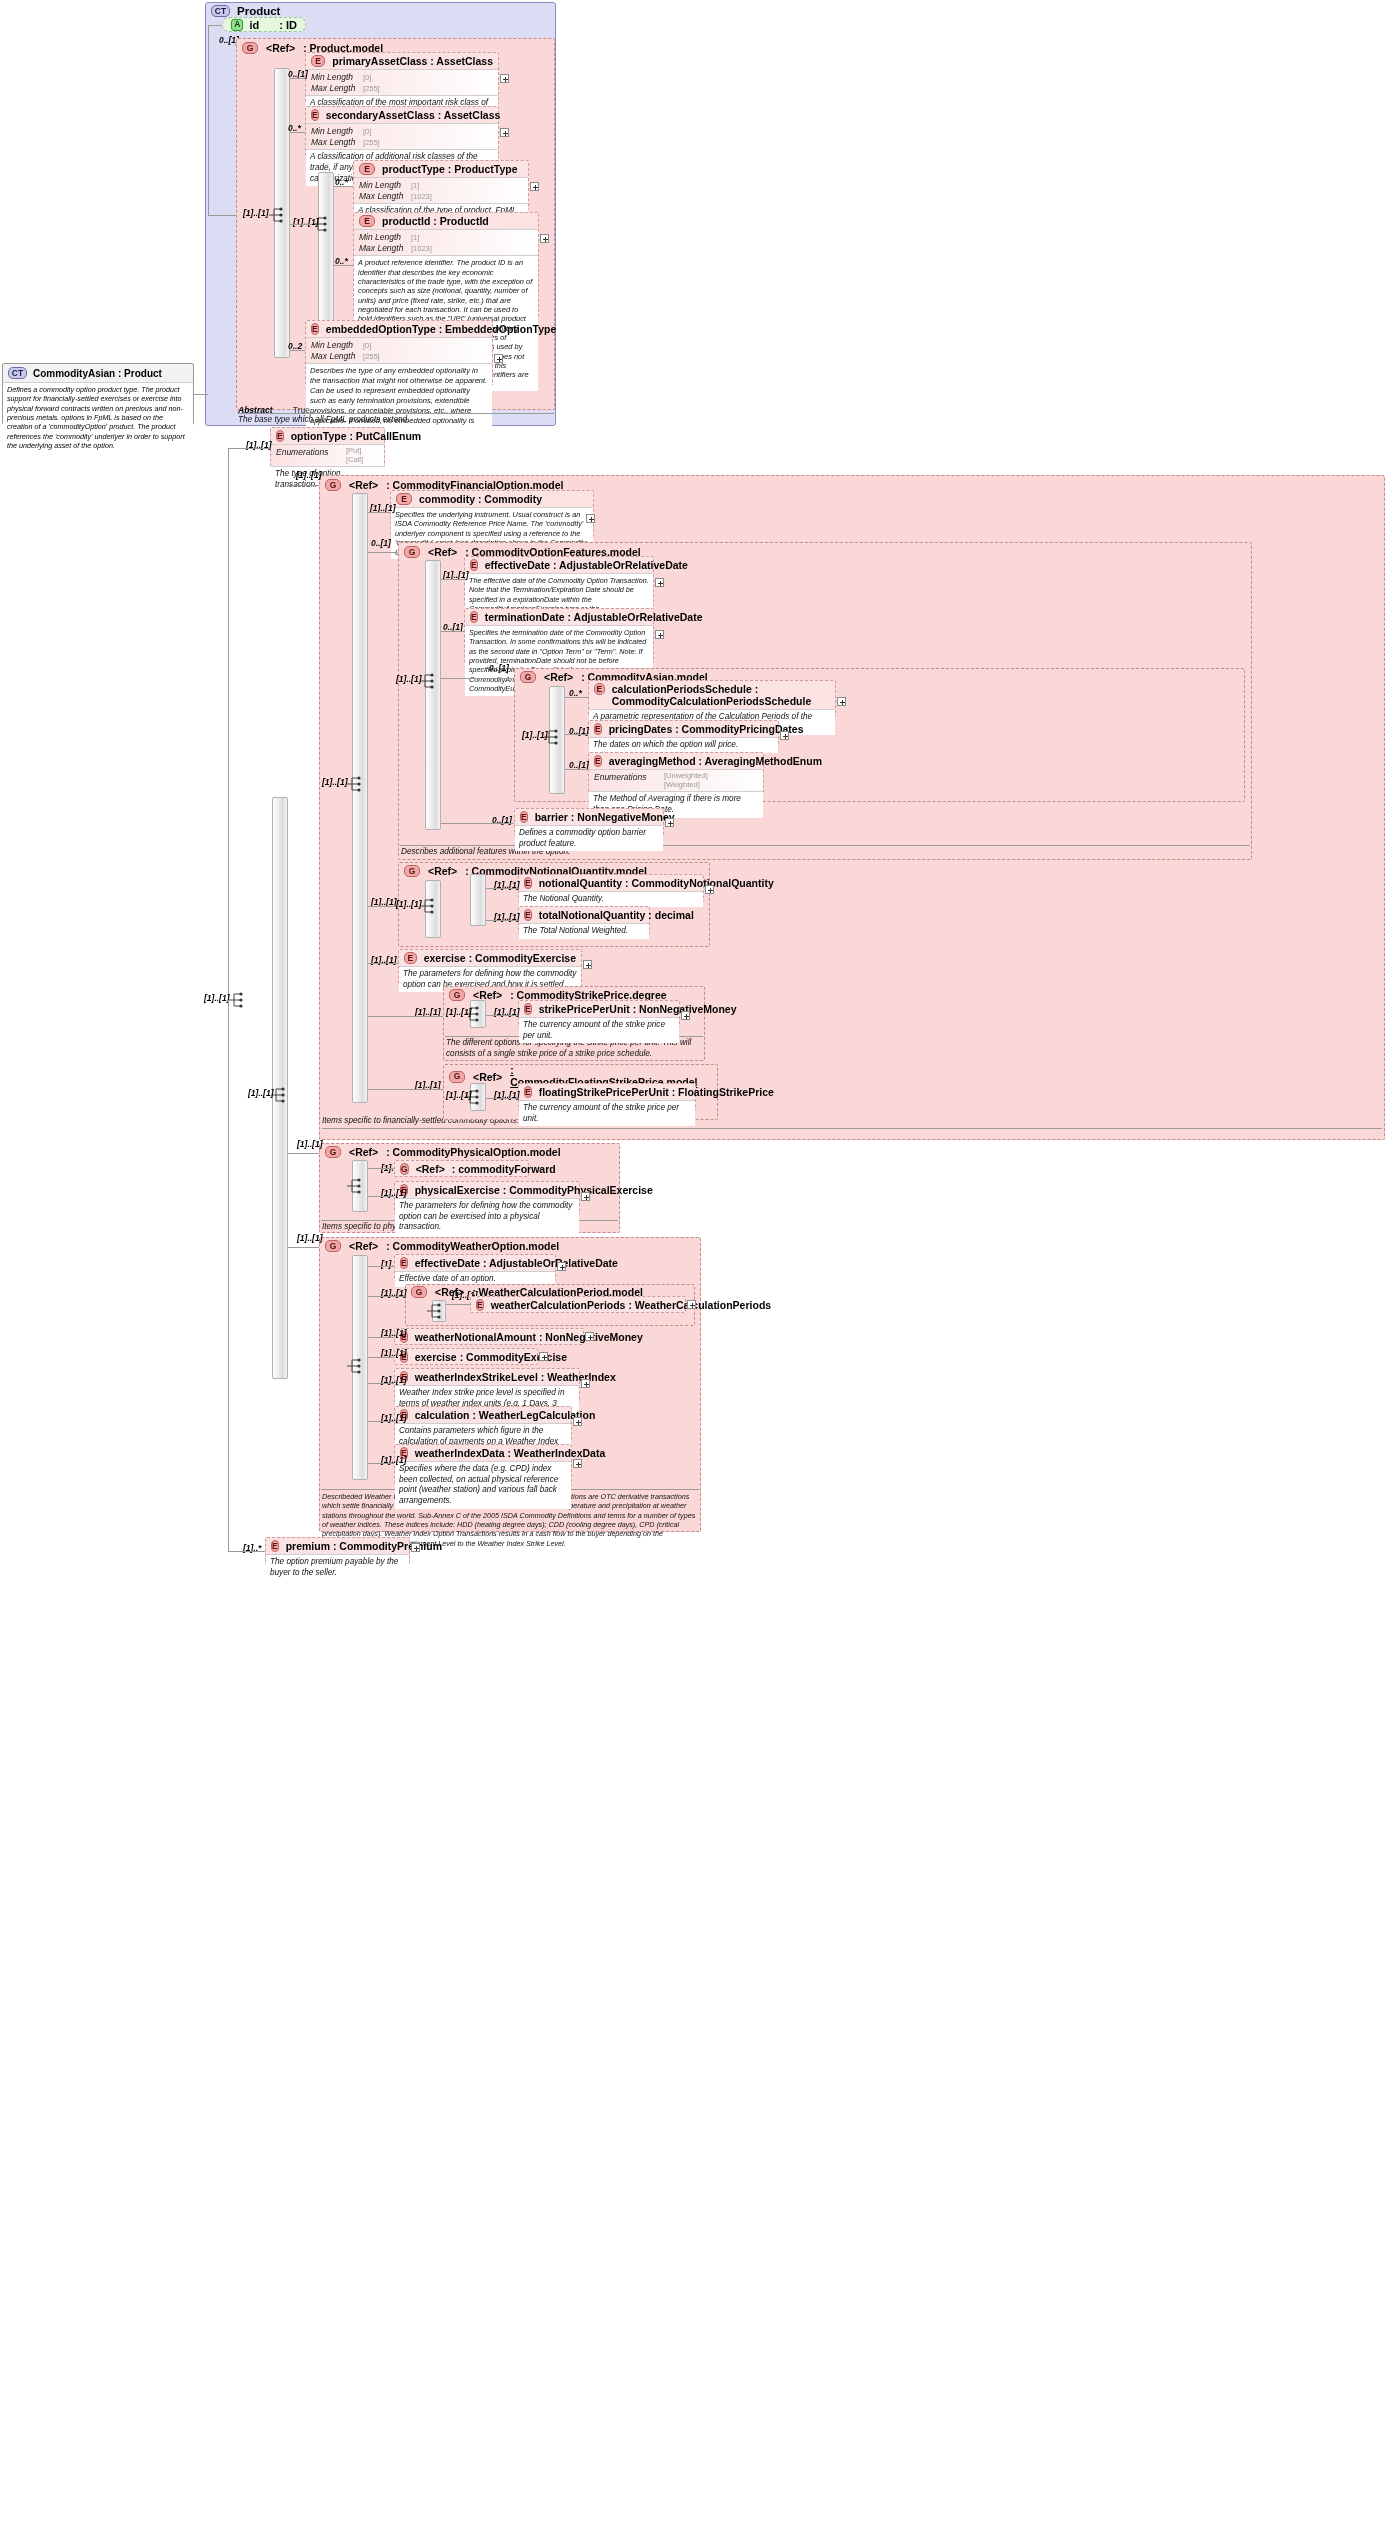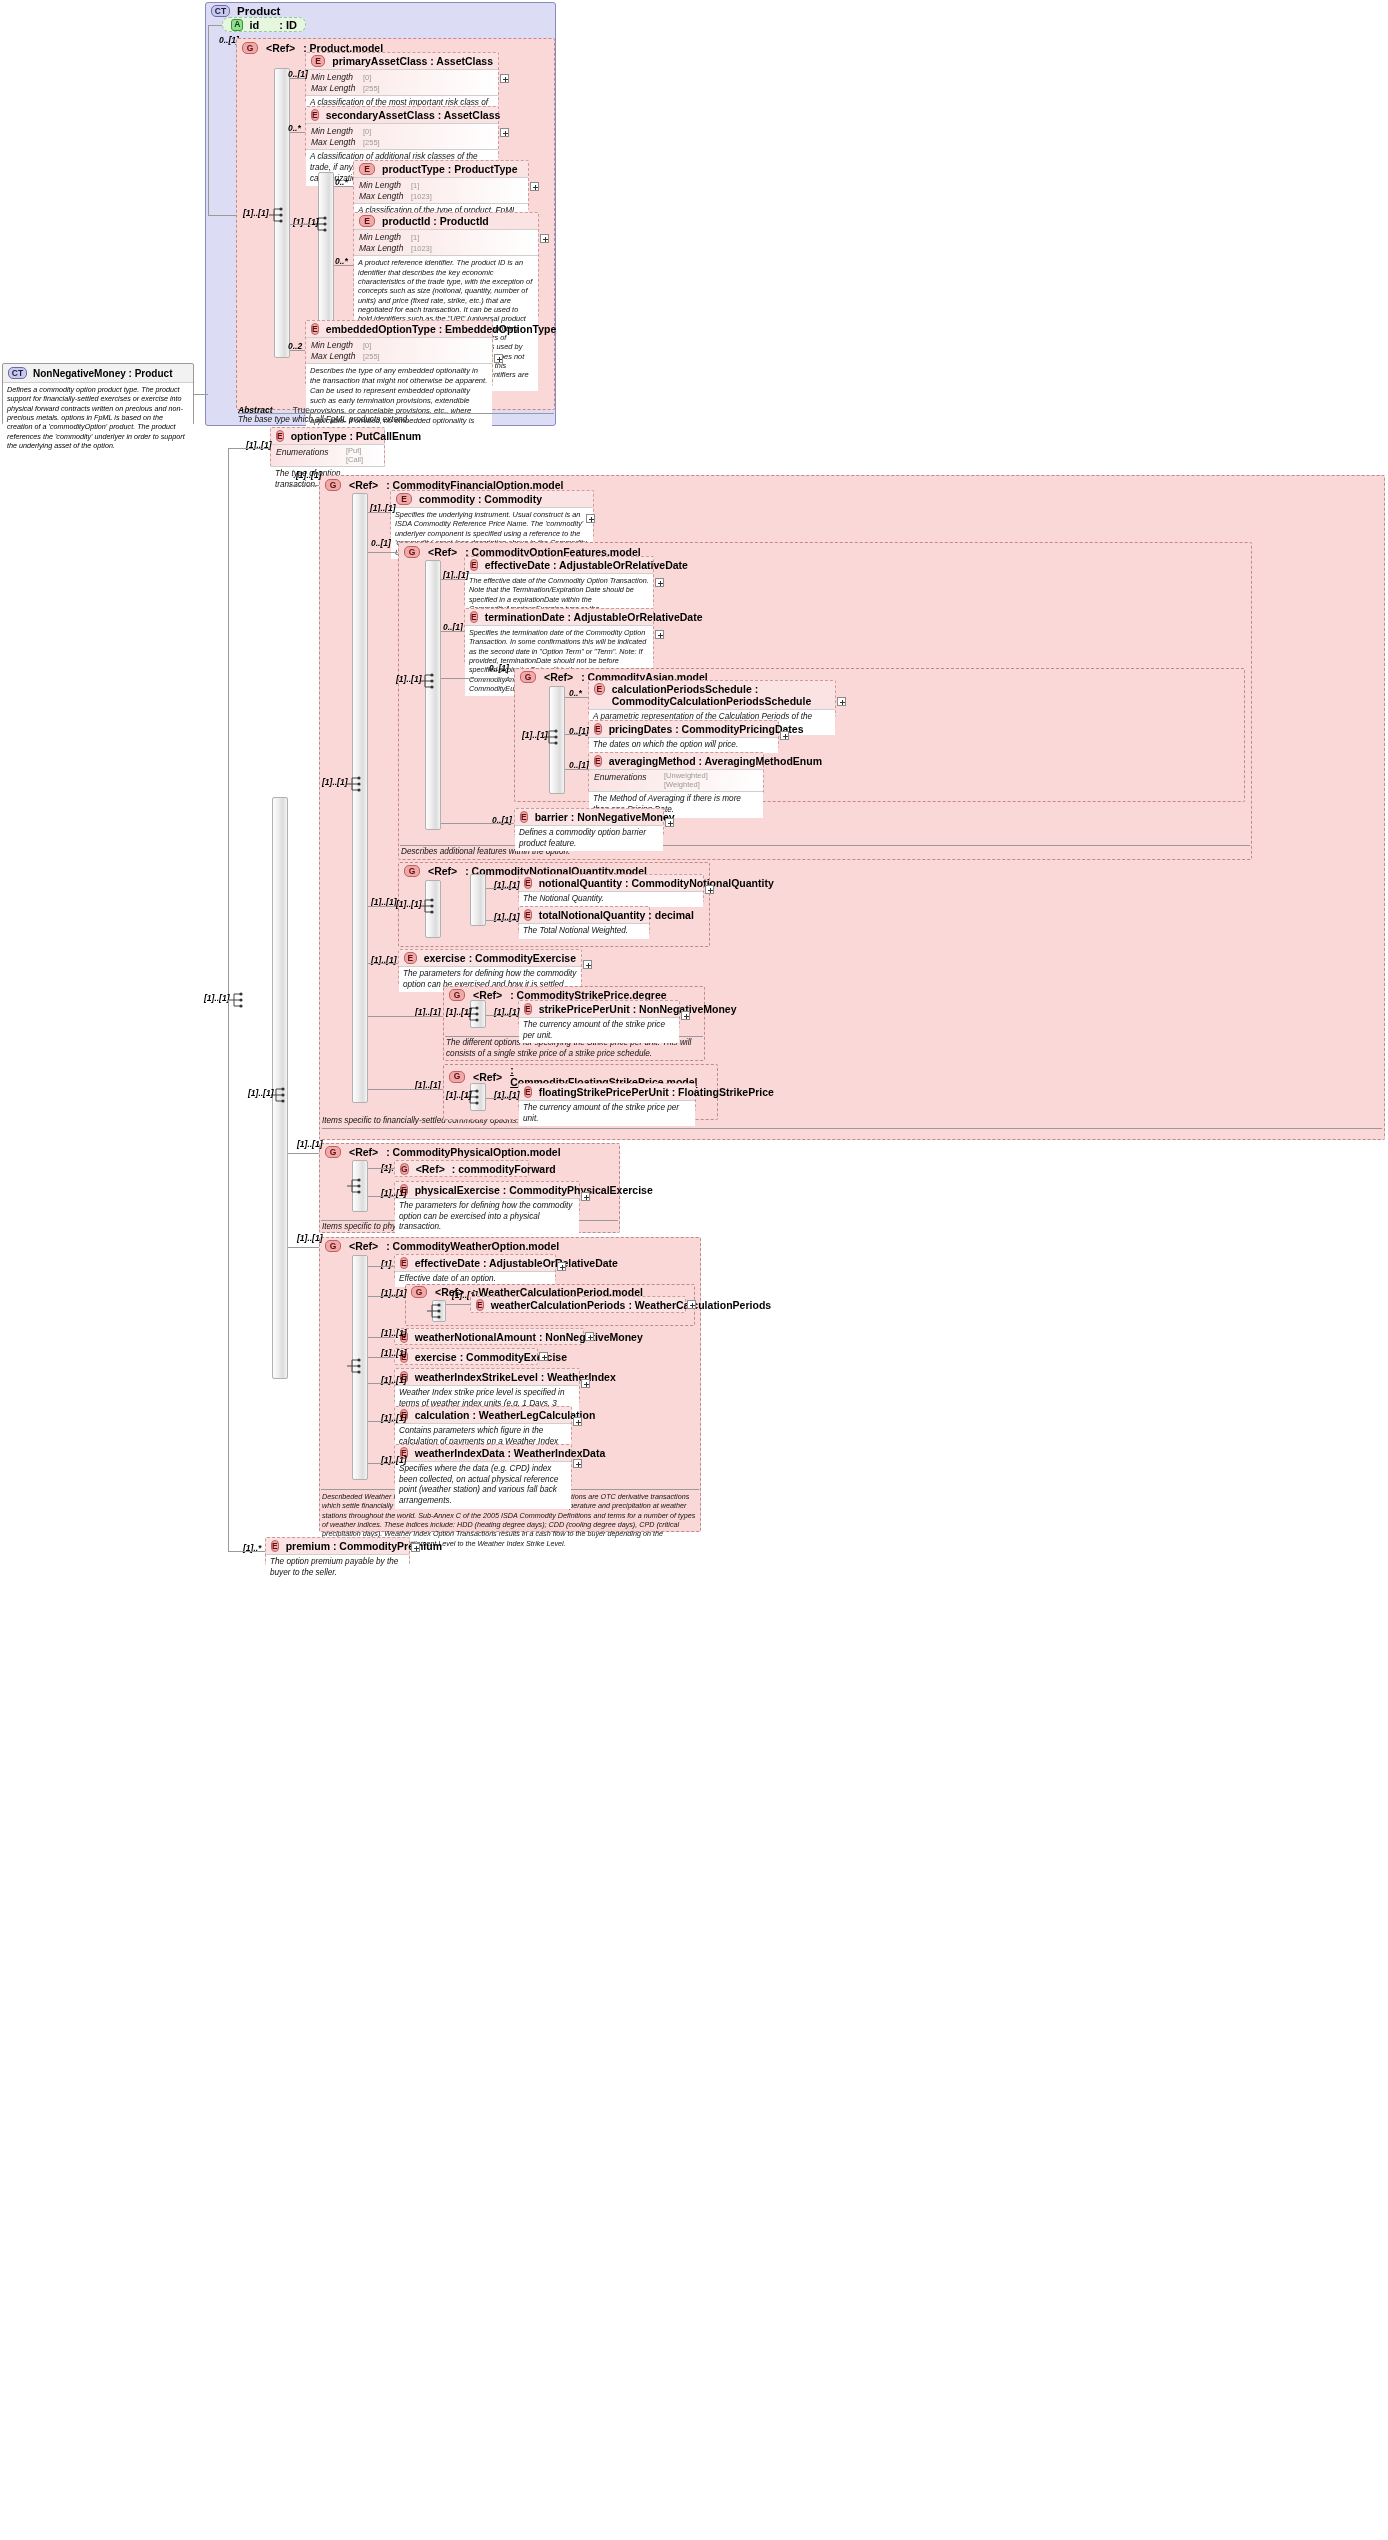--- a/index.html
+++ b/index.html
@@ -291,21 +291,21 @@
   <div class="abstract-row" style="left:238px;top:405px;">
     <span class="abstract-k">Abstract</span>
     <span style="margin-left:18px;color:#333;">True</span>
   </div>
   <div class="hline" style="left:238px;top:413px;width:316px;"></div>
   <div class="grp-note" style="left:238px;top:415px;width:316px;">The base type which all FpML products extend.</div>
 
   <div class="abs legend-box" style="left:2px;top:363px;width:192px;height:62px;">
     <div class="legend-hdr">
       <span class="badge ctp">CT</span>
-      <span class="legend-title">NonNegativeMoney : Product</span>
+      <span class="legend-title">CommodityAsian : Product</span>
     </div>
     <div class="legend-doc" style="font-size:7.2px;">Defines a commodity option product type. The product support for financially-settled exercises or exercise into physical forward contracts written on precious and non-precious metals. options in FpML is based on the creation of a 'commodityOption' product. The product references the 'commodity' underlyer in order to support the underlying asset of the option.</div>
   </div>
   <div class="hline" style="left:194px;top:394px;width:14px;"></div>
 
   <div class="abs el-card" style="left:270px;top:427px;width:115px;height:40px;">
     <div class="el-head">
       <span class="badge e">E</span>
       <span class="el-name">optionType : PutCallEnum</span>
     </div>

